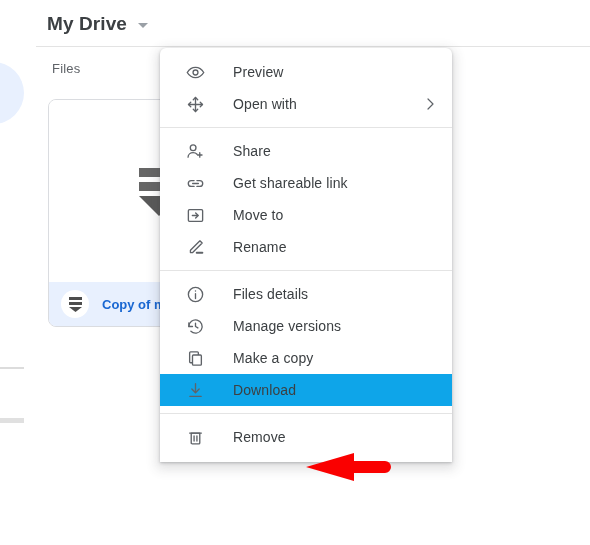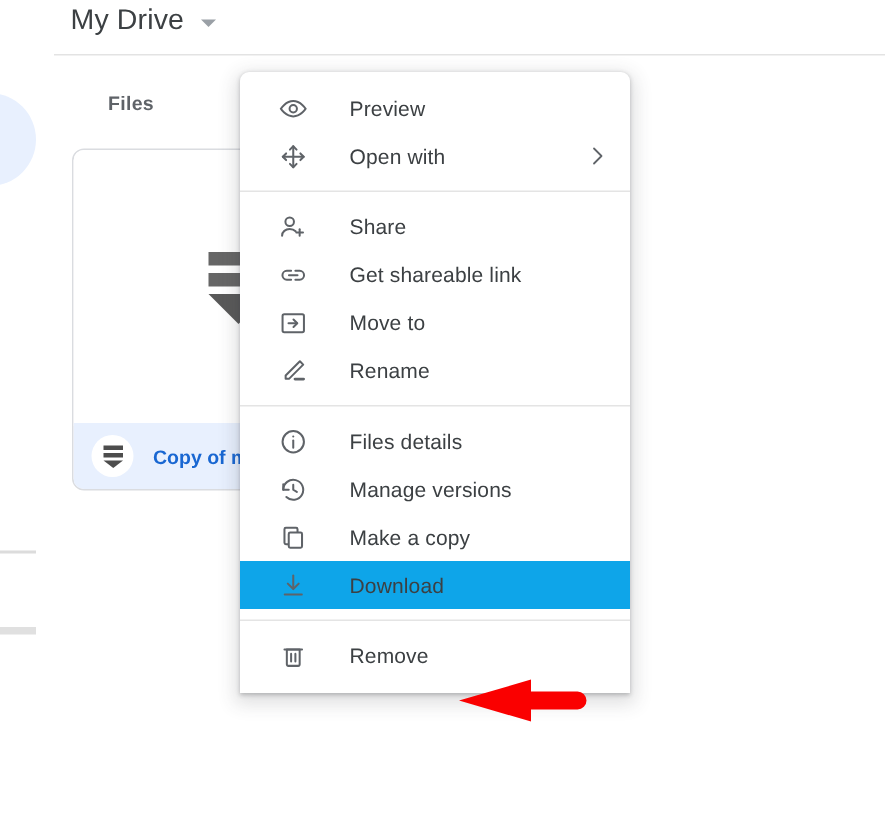--- a/index.html
+++ b/index.html
@@ -46,23 +46,24 @@
     left: 0px;
     top: 418px;
     width: 24px;
     height: 5px;
     background: #e0e0e0;
   }
 
   #drive-header {
     position: absolute;
     left: 0;
-    top: 0;
+    top: 10px;
     right: 0;
     height: 37px;
+    font-weight: bold;
   }
   #breadcrumb {
     position: absolute;
     left: 47px;
     top: 2px;
     display: flex;
     align-items: center;
     gap: 11px;
   }
   #breadcrumb-title {
@@ -83,24 +84,24 @@
     position: absolute;
     left: 36px;
     right: 0;
     top: 36px;
     height: 1px;
     background: #e3e3e3;
   }
 
   #files-section-label {
     position: absolute;
-    left: 72px;
+    left: 52px;
     top: 61px;
     font-size: 13px;
-    font-weight: bold;
+    font-weight: normal;
     color: #5f6368;
     letter-spacing: 0.2px;
   }
 
   
   #file-card {
     position: absolute;
     left: 48px;
     top: 99px;
     width: 230px;
@@ -155,21 +156,21 @@
     font-weight: bold;
     white-space: nowrap;
     overflow: hidden;
   }
 
   
   #context-menu {
     position: absolute;
     left: 160px;
     top: 48px;
-    width: 260px;
+    width: 292px;
     background: #ffffff;
     border-radius: 6px 6px 0 0;
     box-shadow: 0 1px 3px rgba(60,64,67,.30), 0 4px 12px 3px rgba(60,64,67,.16);
     padding-top: 8px;
     overflow: hidden;
   }
   .menu-group {
     padding: 0;
   }
   .menu-separator {

